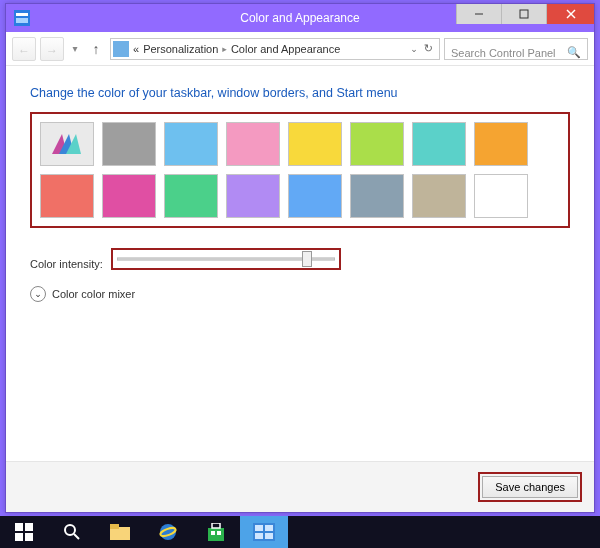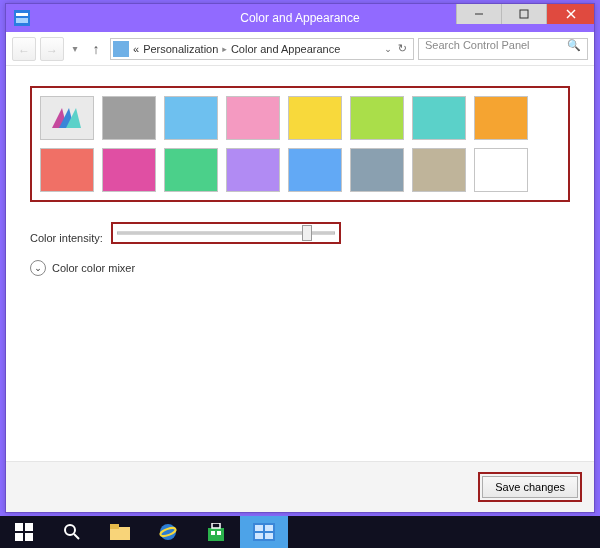--- a/index.html
+++ b/index.html
@@ -14,21 +14,21 @@
   .navbar { height: 34px; border-bottom: 1px solid #e5e5e5; display: flex; align-items: center; padding: 0 6px; gap: 4px; background:#fff; }
   .navbtn { width: 24px; height: 24px; border: 1px solid #dcdcdc; border-radius: 2px; background: linear-gradient(#fdfdfd,#f0f0f0); display:flex; align-items:center; justify-content:center; color:#999; font-size:12px; }
   .navbtn.disabled { color:#ccc; }
   .histdrop { width: 14px; display:flex; align-items:center; justify-content:center; color:#888; font-size:10px; }
   .uparrow { width:20px; height:20px; display:flex; align-items:center; justify-content:center; color:#555; font-size:14px; }
   .addressbar { flex:1; height:22px; border:1px solid #c9c9c9; display:flex; align-items:center; font-size:11px; padding:0 2px; gap:4px; background:#fff; }
   .addressbar .aicon { width:16px; height:16px; background:#6fb0e6; }
   .breadcrumb { display:flex; align-items:center; gap:4px; color:#333; overflow:hidden; white-space:nowrap; }
   .breadcrumb .sep { color:#888; font-size:9px; }
   .addr-right { margin-left:auto; display:flex; align-items:center; gap:6px; color:#666; padding-right:4px; }
-  .searchbox { width:170px; height:22px; border:1px solid #c9c9c9; display:flex; align-items:flex-start; font-size:11px; color:#8a8a8a; padding:0 6px; background:#fff; }
+  .searchbox { width:144px; height:22px; border:1px solid #c9c9c9; display:flex; align-items:flex-end; font-size:11px; color:#8a8a8a; padding:0 6px; background:#fff; }
   .searchbox .sicon { margin-left:auto; color:#888; }
   .content { flex:1; padding: 20px 24px 8px 24px; overflow:hidden; }
   .heading { color:#1a5bbd; font-size:12.5px; margin-bottom:12px; }
   .swatchbox { border:2px solid #9c1e1e; padding:8px 8px; display:flex; flex-wrap:wrap; gap:8px; width: 540px; }
   .swatch { width:54px; height:44px; border:1px solid #c5c5c5; }
   .swatch.auto { background:#eaeaea; display:flex; align-items:center; justify-content:center; }
   .intensity-row { display:flex; align-items:flex-end; gap:8px; margin-top:20px; font-size:11px; color:#333; }
   .sliderwrap { border:2px solid #9c1e1e; padding:2px 4px; width:230px; height:22px; display:flex; align-items:center; }
   .slider { position:relative; width:100%; height:16px; }
   .slider .track { position:absolute; left:0; right:0; top:50%; height:3px; background:#ddd; border:1px solid #bbb; transform:translateY(-50%); }
@@ -101,20 +101,21 @@
         <span>↻</span>
       </div>
     </div>
     <div class="searchbox">
       <span>Search Control Panel</span>
       <span class="sicon">🔍</span>
     </div>
   </div>
 
   <div class="content">
+    <div class="heading">Change the color of your taskbar, window borders, and Start menu</div>
     <div class="swatchbox" id="swatchbox">
         <div class="swatch auto">
           <svg width="40" height="30" viewBox="0 0 40 30">
             <polygon points="5,25 15,5 20,25" fill="#c54a9e"></polygon>
             <polygon points="12,25 22,5 27,25" fill="#3a86d8"></polygon>
             <polygon points="19,25 29,5 34,25" fill="#5bd1c9"></polygon>
           </svg>
         </div>
         <div class="swatch" style="background: rgb(158, 158, 158);"></div>
         <div class="swatch" style="background: rgb(110, 192, 239);"></div>

